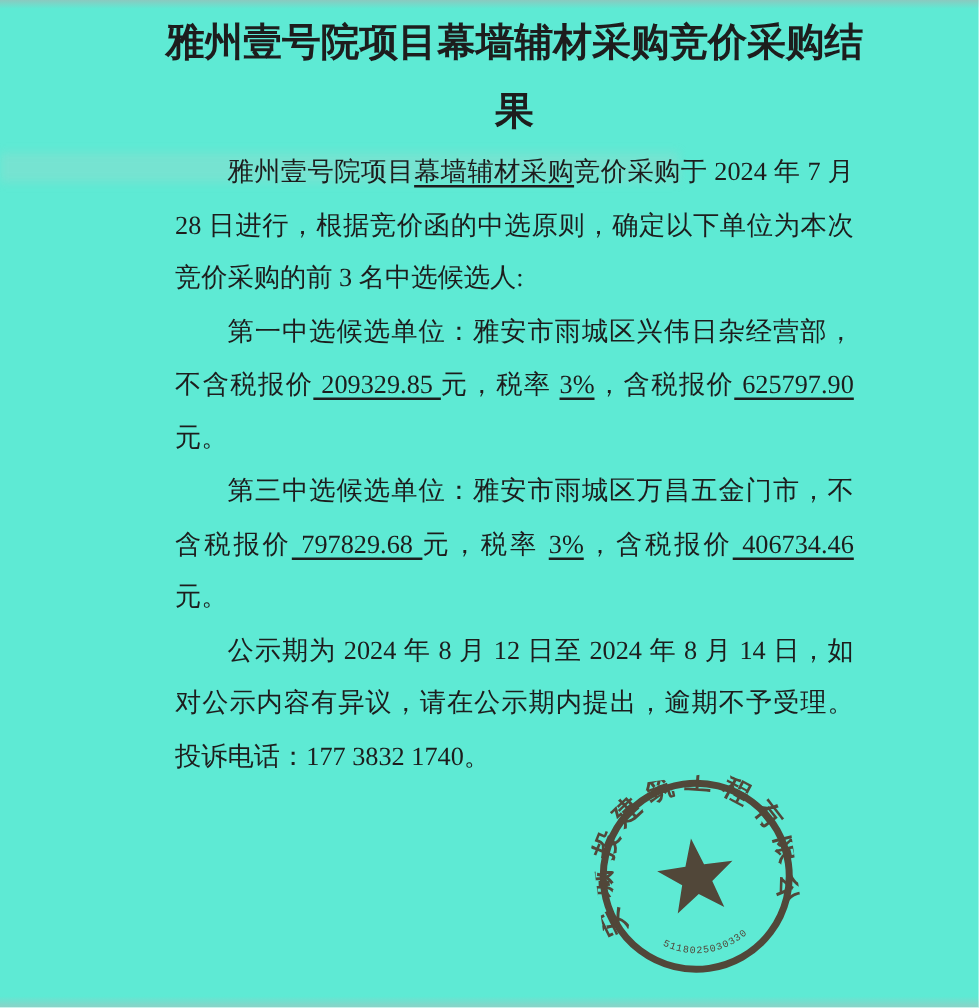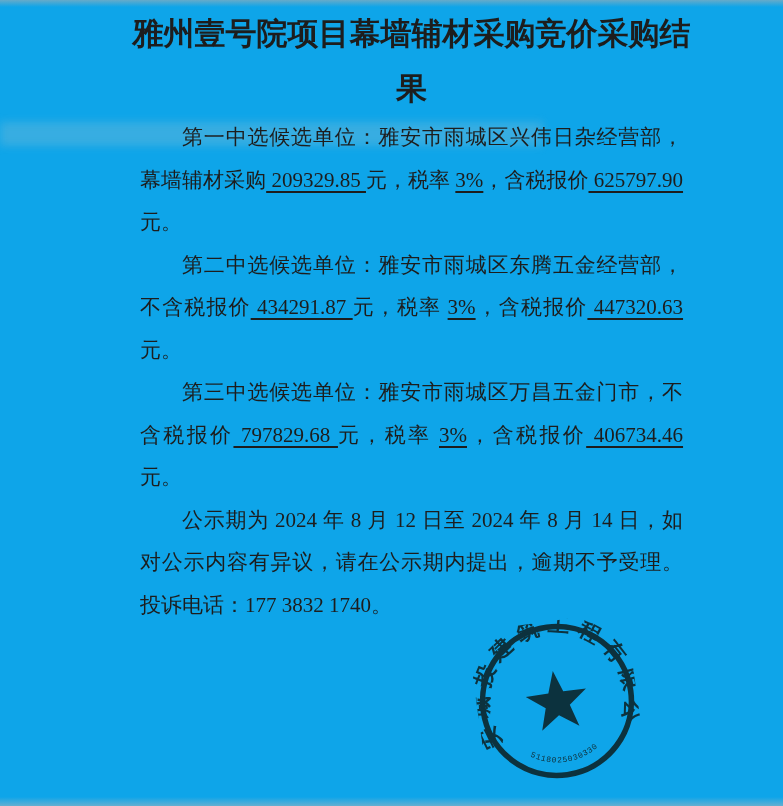--- a/index.html
+++ b/index.html
@@ -1,20 +1,20 @@
 <!DOCTYPE html>
 <html><head>
 <meta charset="utf-8">
 <style>
   html, body { margin: 0; padding: 0; background: #ffffff; }
   .page {
     position: relative;
     width: 783px;
     height: 806px;
-    background: #0ea5e9;
+    background: #5eead4;
     color: #1d1d1d;
     font-family: "Liberation Serif", "DejaVu Serif", serif;
     overflow: hidden;
   }
   .content {
     position: absolute;
     left: 140px;
     right: 100px;
     top: 0;
   }
@@ -88,22 +88,22 @@
   <div class="artifact bottom"></div>
 
   <div class="content">
 
     <h1 class="title">
       <span class="title-line">雅州壹号院项目幕墙辅材采购竞价采购结果</span>
     </h1>
 
 
     <div>
-        <p class="body-para"><span>第一中选候选单位：雅安市雨城区兴伟日杂经营部，幕墙辅材采购</span><span class="u"> 209329.85 </span><span>元，税率 </span><span class="u">3%</span><span>，含税报价</span><span class="u"> 625797.90 </span><span>元。</span></p>
-        <p class="body-para"><span>第二中选候选单位：雅安市雨城区东腾五金经营部，不含税报价</span><span class="u"> 434291.87 </span><span>元，税率 </span><span class="u">3%</span><span>，含税报价</span><span class="u"> 447320.63 </span><span>元。</span></p>
+        <p class="body-para"><span>雅州壹号院项目</span><span class="u">幕墙辅材采购</span><span>竞价采购于 2024 年 7 月 28 日进行，根据竞价函的中选原则，确定以下单位为本次竞价采购的前 3 名中选候选人:</span></p>
+        <p class="body-para"><span>第一中选候选单位：雅安市雨城区兴伟日杂经营部，不含税报价</span><span class="u"> 209329.85 </span><span>元，税率 </span><span class="u">3%</span><span>，含税报价</span><span class="u"> 625797.90 </span><span>元。</span></p>
         <p class="body-para"><span>第三中选候选单位：雅安市雨城区万昌五金门市，不含税报价</span><span class="u"> 797829.68 </span><span>元，税率 </span><span class="u">3%</span><span>，含税报价</span><span class="u"> 406734.46 </span><span>元。</span></p>
         <p class="body-para"><span>公示期为 2024 年 8 月 12 日至 2024 年 8 月 14 日，如对公示内容有异议，请在公示期内提出，逾期不予受理。投诉电话：177 3832 1740。</span></p>
       </div>
 
   </div>
 
   <div class="stamp">
     <svg viewBox="0 0 200 200">
       <circle cx="100" cy="100" r="93" fill="none" stroke="#d6342a" stroke-width="7"></circle>
       <polygon points="100,62 109.4,89.1 138,89.6 115.2,106.9 123.5,134.4 100,118 76.5,134.4 84.8,106.9 62,89.6 90.6,89.1" fill="#d6342a"></polygon>

